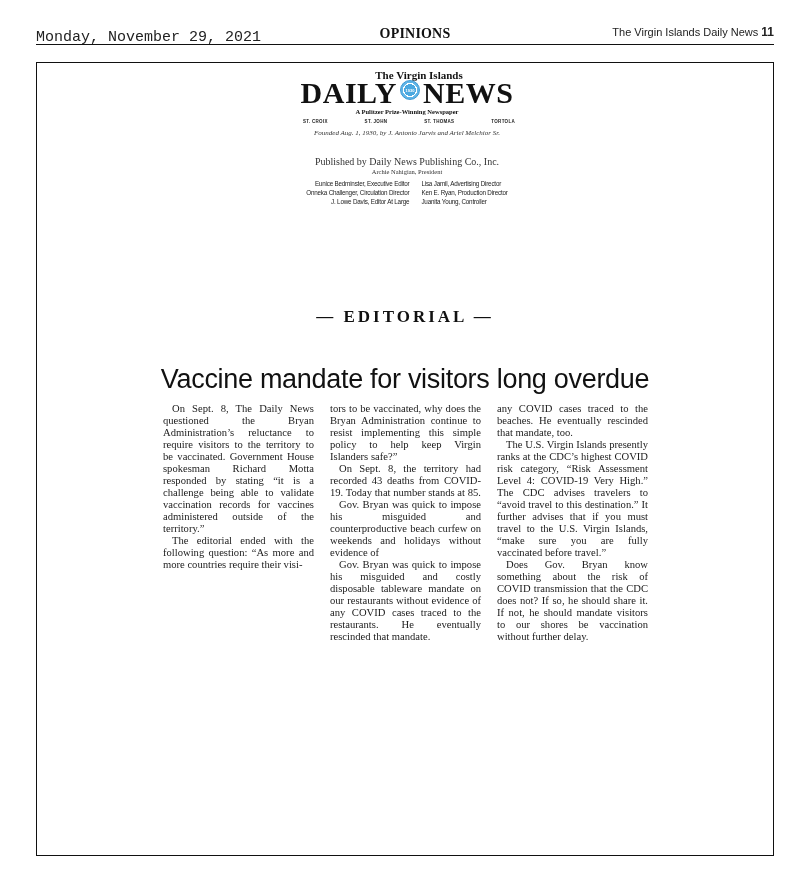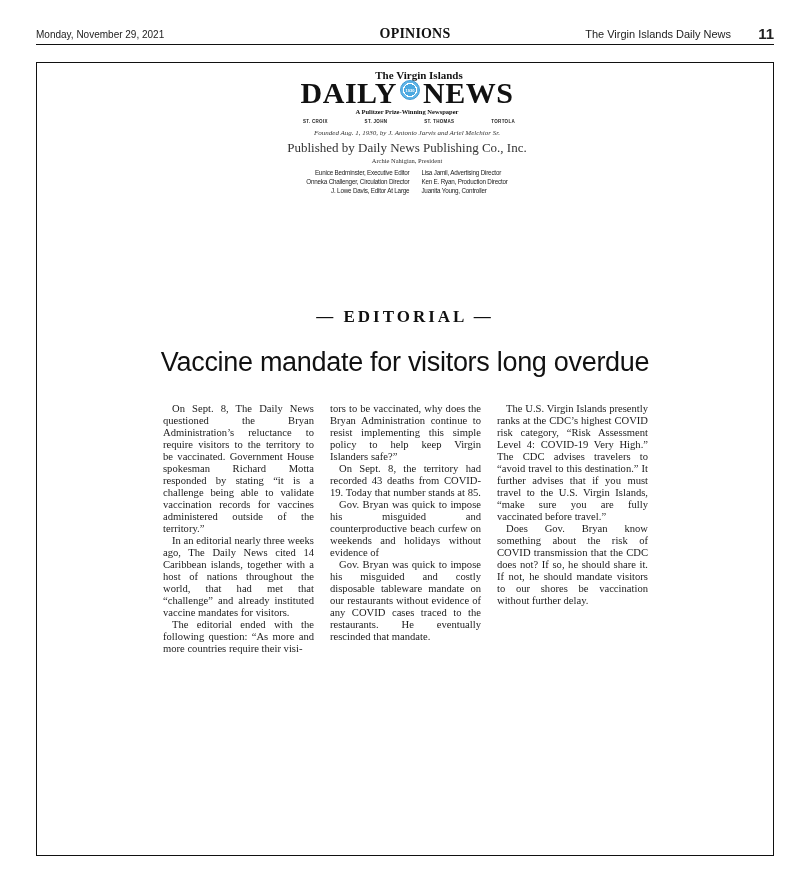--- a/index.html
+++ b/index.html
@@ -3,28 +3,28 @@
   <meta charset="utf-8">
   <style>
     html, body { margin: 0; padding: 0; background: #ffffff; }
     body { width: 810px; height: 886px; position: relative; overflow: hidden; color: #111; }
 
     .page-header {
       position: absolute; left: 36px; top: 24px; width: 738px; height: 20px;
       border-bottom: 1.5px solid #111;
       font-family: "Liberation Sans", sans-serif;
     }
-    .hdr-date { position: absolute; left: 0; top: 5px; font-size: 10px; color: #222; }
+    .hdr-date { position: absolute; left: 0; top: 5px; font-size: 15px; color: #222; font-family: Liberation Mono, monospace; }
     .hdr-section {
       position: absolute; left: 0; right: 0; top: 2px; text-align: center;
       font-family: "Liberation Serif", serif; font-weight: bold; font-size: 14px; letter-spacing: 0.2px; padding-left: 20px;
     }
     .hdr-right { position: absolute; right: 0; top: 1px; font-size: 11px; color: #222; }
     .hdr-right .pub { vertical-align: middle; }
-    .hdr-right .pageno { font-weight: bold; font-size: 15px; margin-left: 24px; vertical-align: middle; }
+    .hdr-right .pageno { font-weight: bold; font-size: 12px; margin-left: 0; vertical-align: middle; }
 
     .frame {
       position: absolute; left: 36px; top: 62px; width: 736px; height: 792px;
       border: 1.5px solid #111;
     }
 
     .masthead { position: absolute; left: 250px; top: 6px; width: 240px; text-align: center; }
     .mh-small-title {
       font-family: "Liberation Serif", serif; font-weight: bold; font-size: 11px; line-height: 12px;
       margin-left: 24px;
@@ -45,21 +45,21 @@
       font-family: "Liberation Serif", serif; font-weight: bold; font-size: 6.5px; line-height: 9px; margin-top: 1px;
     }
     .mh-islands {
       display: flex; justify-content: space-between; padding: 0 12px 0 16px;
       font-family: "Liberation Sans", sans-serif; font-weight: bold; font-size: 4.5px; letter-spacing: 0.3px;
       margin-top: 3px; color: #222;
     }
     .mh-founded {
       font-family: "Liberation Serif", serif; font-style: italic; font-size: 7px; margin-top: 5px; color: #333; text-align: center;
     }
-    .mh-published { font-family: "Liberation Serif", serif; font-size: 13px; margin-top: 3px; color: #333; }
+    .mh-published { font-family: "Liberation Serif", serif; font-size: 10px; margin-top: 19px; color: #333; }
     .mh-president { font-family: "Liberation Serif", serif; font-size: 6.5px; margin-top: 1px; color: #333; }
     .mh-staff {
       display: flex; justify-content: center; margin-top: 4px;
       font-family: "Liberation Sans", sans-serif; font-size: 6.3px; line-height: 9px; color: #222;
       letter-spacing: -0.2px;
     }
     .mh-staff .col-left { text-align: right; padding-right: 6px; }
     .mh-staff .col-right { text-align: left; padding-left: 6px; }
 
     .editorial-label {
@@ -124,33 +124,33 @@
       </div>
       <div class="col-right">
         <div>Lisa Jamil, Advertising Director</div>
         <div>Ken E. Ryan, Production Director</div>
         <div>Juanita Young, Controller</div>
       </div>
     </div>
   </div>
 
   <div class="editorial-label">— EDITORIAL —</div>
-  <h1 class="headline" style="margin:0;">Vaccine mandate for visitors long overdue</h1>
+  <h1 class="headline" style="margin:17px;">Vaccine mandate for visitors long overdue</h1>
 
   <div class="columns">
     <div class="col">
       <p>On Sept. 8, The Daily News questioned the Bryan Administration’s reluctance to require visitors to the territory to be vaccinated. Government House spokesman Richard Motta responded by stating “it is a challenge being able to validate vaccination records for vaccines administered outside of the territory.”</p>
-      <p>In an editorial nearly three weeks ago, The Daily News cited 14 Caribbean islands, together with a host of nations throughout the world, that had met that “challenge” and already instituted vaccine mandates for visitors.</p>
       <p>The editorial ended with the following question: “As more and more countries require their visi-</p>
     </div>
     <div class="col">
       <p class="cont">tors to be vaccinated, why does the Bryan Administration continue to resist implementing this simple policy to help keep Virgin Islanders safe?”</p>
       <p>On Sept. 8, the territory had recorded 43 deaths from COVID-19. Today that number stands at 85.</p>
       <p>Gov. Bryan was quick to impose his misguided and counterproductive beach curfew on weekends and holidays without evidence of</p>
       <p>Gov. Bryan was quick to impose his misguided and costly disposable tableware mandate on our restaurants without evidence of any COVID cases traced to the restaurants. He eventually rescinded that mandate.</p>
     </div>
     <div class="col">
+      <p class="cont">any COVID cases traced to the beaches. He eventually rescinded that mandate, too.</p>
       <p>The U.S. Virgin Islands presently ranks at the CDC’s highest COVID risk category, “Risk Assessment Level 4: COVID-19 Very High.” The CDC advises travelers to “avoid travel to this destination.” It further advises that if you must travel to the U.S. Virgin Islands, “make sure you are fully vaccinated before travel.”</p>
       <p>Does Gov. Bryan know something about the risk of COVID transmission that the CDC does not? If so, he should share it. If not, he should mandate visitors to our shores be vaccination without further delay.</p>
     </div>
   </div>
 
 </div>
 
 </body></html>

